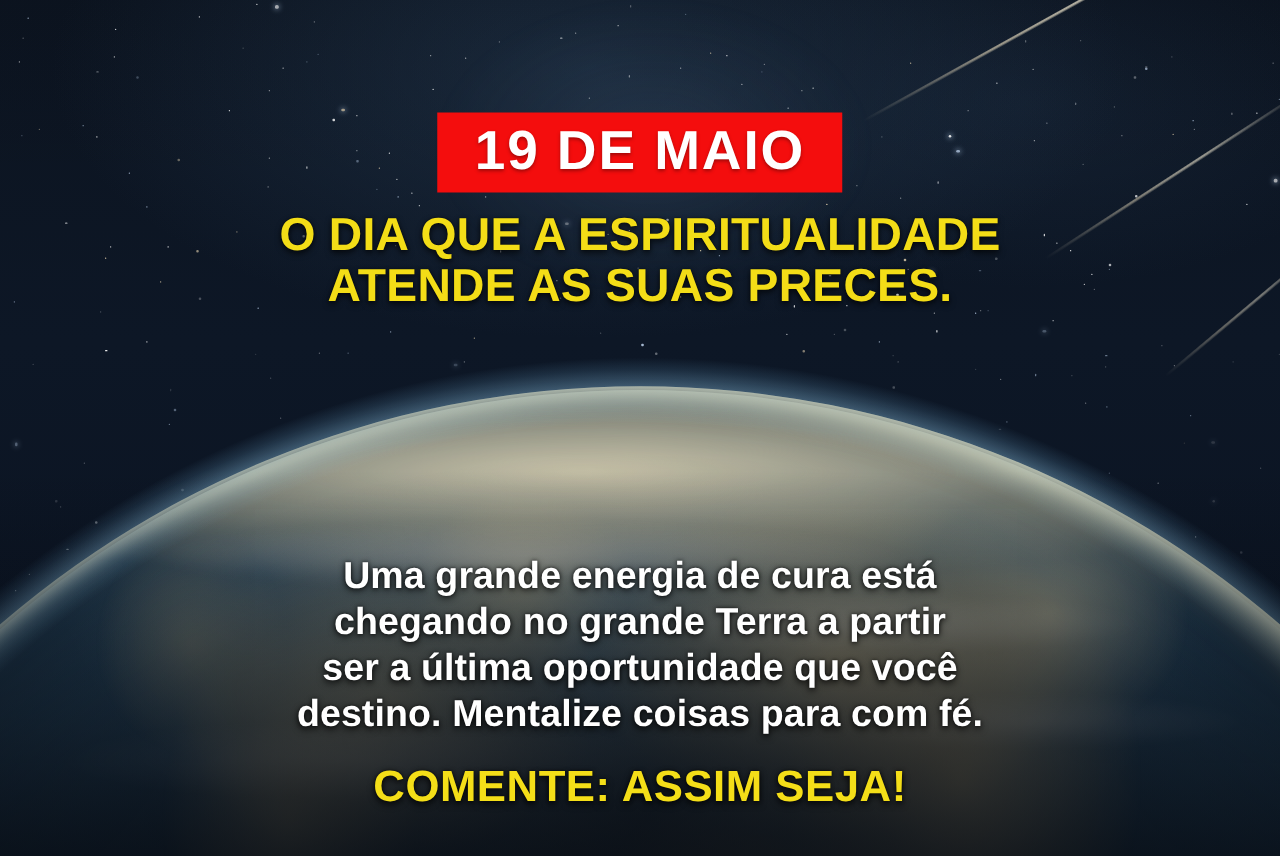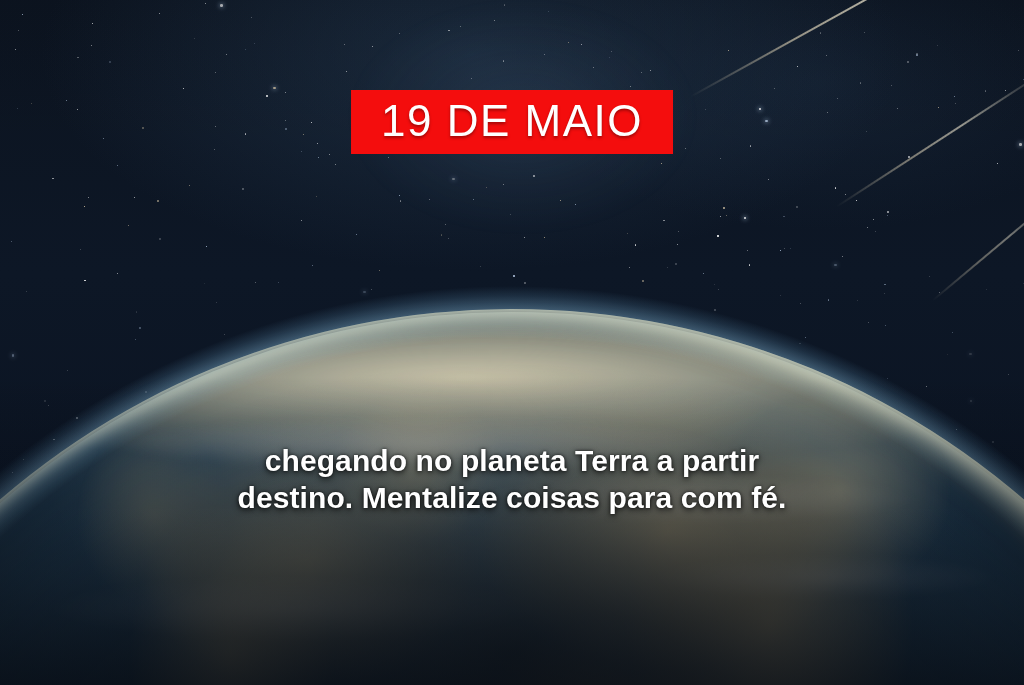--- a/index.html
+++ b/index.html
@@ -187,21 +187,21 @@
 
   .date-badge {
     position: absolute;
     left: 50%;
     top: 90px;
     transform: translateX(-50%);
     background: #f40d0d;
     color: #ffffff;
     padding: 9px 30px 11px 30px;
     font-size: 44px;
-    font-weight: normal;
+    font-weight: bold;
     letter-spacing: 1.5px;
     line-height: 1;
     white-space: nowrap;
     text-shadow: 0 2px 3px rgba(0,0,0,0.35);
   }
 
   .headline {
     position: absolute;
     left: 0;
     right: 0;
@@ -492,21 +492,28 @@
     <div class="rim-warm"></div>
     <div class="atmo-outer"></div>
   </div>
 
   <div class="vignette"></div>
 
   <div class="content">
 
     <div class="date-badge">19 DE MAIO</div>
 
+    <div class="headline">
+      <span class="hl-line">O DIA QUE A ESPIRITUALIDADE</span>
+      <span class="hl-line">ATENDE AS SUAS PRECES.</span>
+    </div>
 
     <div class="body-copy">
-      <span class="bc-line">chegando no planeta Terra a partir</span>
+      <span class="bc-line">Uma grande energia de cura está</span>
+      <span class="bc-line">chegando no grande Terra a partir</span>
+      <span class="bc-line">ser a última oportunidade que você</span>
       <span class="bc-line">destino. Mentalize coisas para com fé.</span>
     </div>
 
+    <div class="cta">COMENTE: ASSIM SEJA!</div>
 
   </div>
 </div>
 
 </body></html>

